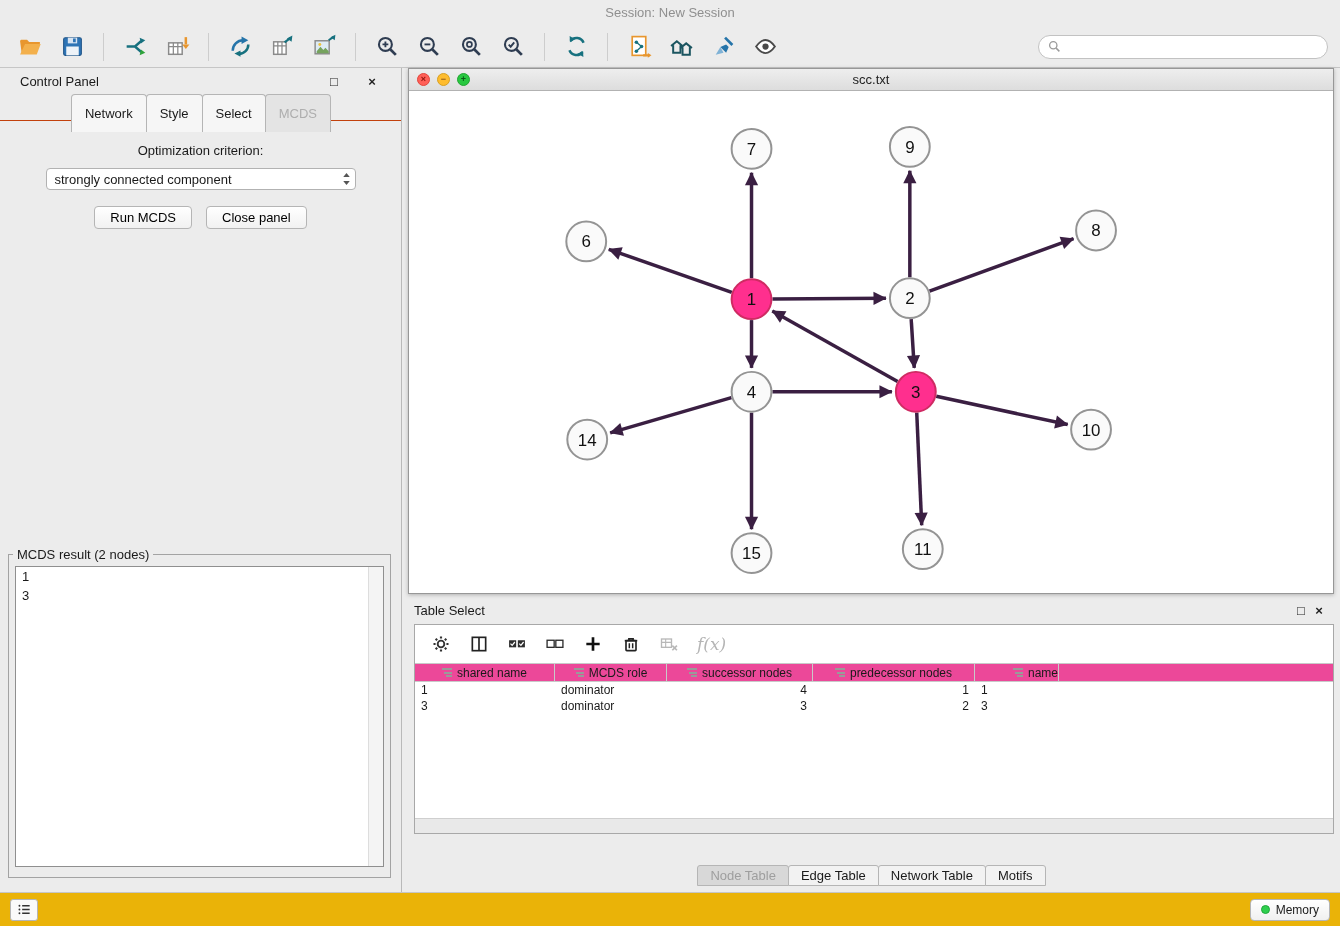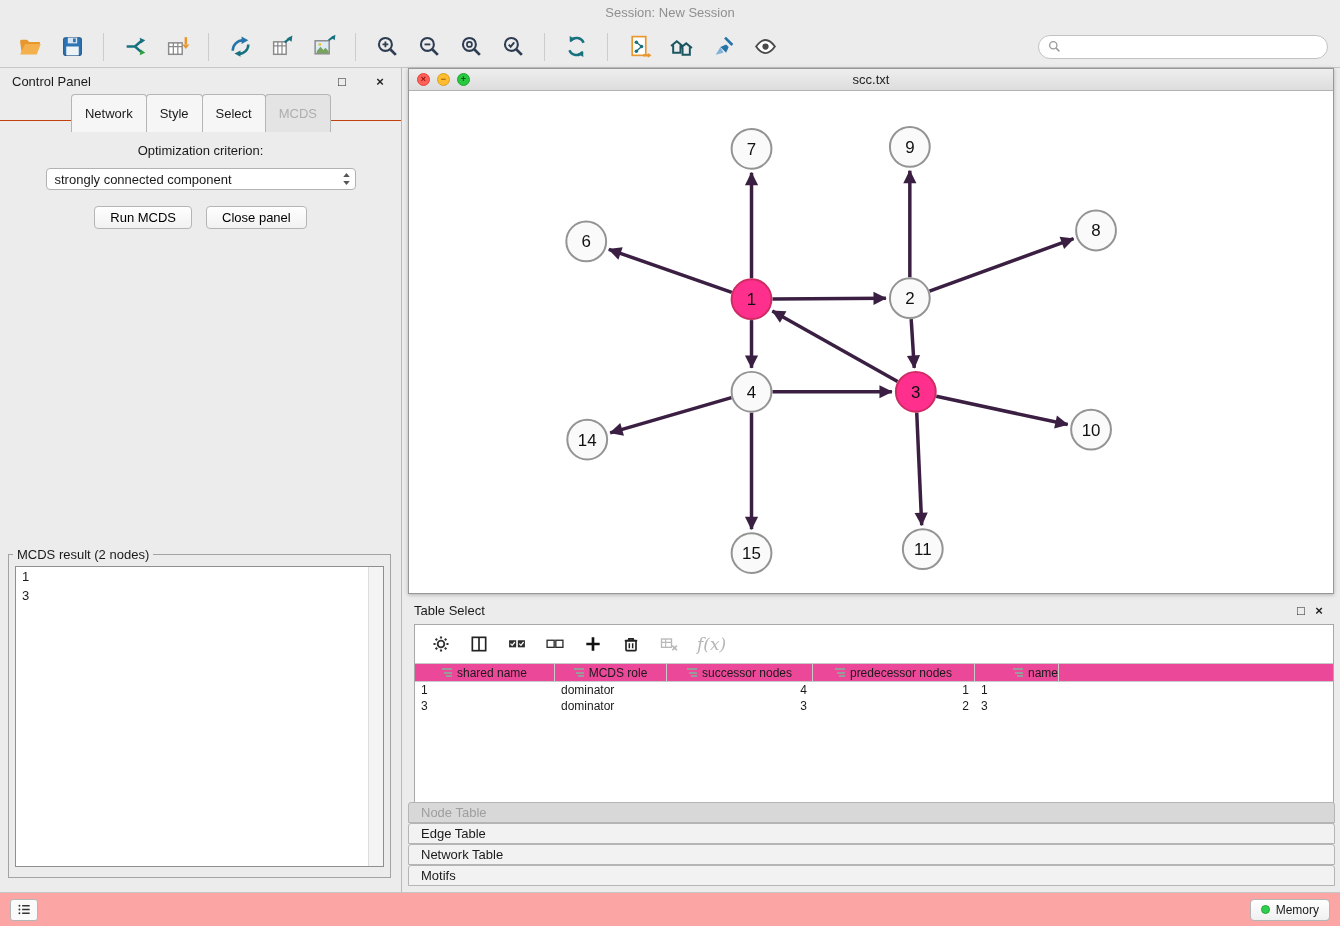--- a/index.html
+++ b/index.html
@@ -29,21 +29,21 @@
   .searchbox {
     margin-left: auto; width: 290px; height: 24px; background: #fff;
     border: 1px solid #c2c2c2; border-radius: 13px;
     display: flex; align-items: center; padding: 0 9px; gap: 6px;
   }
   .searchbox input { border: none; outline: none; flex: 1; font-size: 12px; background: transparent; font-family: "Liberation Sans", sans-serif; }
   
   .main { position: absolute; top: 68px; bottom: 34px; left: 0; right: 0; display: flex; }
   
   .control-panel { width: 402px; border-right: 1px solid #b9b9b9; position: relative; background: #ececec; }
-  .cp-header { height: 26px; display: flex; align-items: center; padding: 0 12px; gap: 20px; }
+  .cp-header { height: 26px; display: flex; align-items: center; padding: 0 20px; gap: 20px; }
   .cp-header .title { flex: 1; }
   .winbtn { width: 18px; text-align: center; color: #222; font-size: 13px; cursor: default; }
   .cp-tabs { display: flex; justify-content: center; }
   .cp-tab {
     padding: 11px 13px; font-size: 13px; background: #f6f6f6;
     border: 1px solid #b5b5b5; border-bottom: none; margin-right: -1px;
     border-radius: 4px 4px 0 0; position: relative; z-index: 1;
   }
   .cp-tab.active { background: #e4e4e4; color: #aeaeae; }
   .cp-pane { border-top: 1px solid #c2410c; position: absolute; top: 52px; bottom: 0; left: 0; right: 0; }
@@ -107,30 +107,30 @@
   .tp-headrow { display: flex; height: 19px; background: #ec4899; border-top: 1px solid #c9c9c9; border-bottom: 1px solid #c9c9c9; }
   .th { display: flex; align-items: center; justify-content: center; font-size: 12px; border-right: 1px solid #c9c9c9; overflow: hidden; white-space: nowrap; }
   .hic { width: 10px; height: 9px; display: inline-block; margin-right: 5px;
     background:
       linear-gradient(#9a9a9a,#9a9a9a) 0 0/10px 2px no-repeat,
       linear-gradient(#9a9a9a,#9a9a9a) 2px 3.5px/8px 2px no-repeat,
       linear-gradient(#9a9a9a,#9a9a9a) 4px 7px/6px 2px no-repeat; }
   .tr { display: flex; height: 16px; }
   .td { font-size: 12px; padding: 0 6px; line-height: 16px; overflow: hidden; white-space: nowrap; }
   .tp-bottomstrip { position: absolute; left: 0; right: 0; bottom: 0; height: 15px; background: #e9e9e9; border-top: 1px solid #cfcfcf; }
-  .tp-tabs { position: absolute; bottom: 6px; left: 0; right: 0; display: flex; justify-content: center; flex-direction: column; }
+  .tp-tabs { position: absolute; bottom: 6px; left: 0; right: 0; display: flex; justify-content: center; }
   .tp-tab {
     padding: 2px 12px; font-size: 13px; background: #f2f2f2;
     border: 1px solid #b5b5b5; margin-right: -1px; border-radius: 3px 3px 0 0;
   }
   .tp-tab.active { background: #d8d8d8; color: #9e9e9e; }
   
   .statusbar {
     position: absolute; bottom: 0; left: 0; right: 0; height: 34px;
-    background: #fca5a5; border-top: 1px solid #c6c6c6;
+    background: #eab308; border-top: 1px solid #c6c6c6;
     display: flex; align-items: center; padding: 0 10px;
   }
   .sb-btn { width: 28px; height: 22px; background: #fafafa; border: 1px solid #b5b5b5; border-radius: 3px; display: flex; align-items: center; justify-content: center; }
   .memory-btn {
     margin-left: auto; height: 22px; background: linear-gradient(#ffffff,#f0f0f0);
     border: 1px solid #b5b5b5; border-radius: 4px;
     display: flex; align-items: center; gap: 6px; padding: 0 10px; font-size: 12px;
   }
   .mem-dot { width: 9px; height: 9px; border-radius: 50%; background: #2fcf4e; border: 1px solid #1fa83a; }
 </style>

